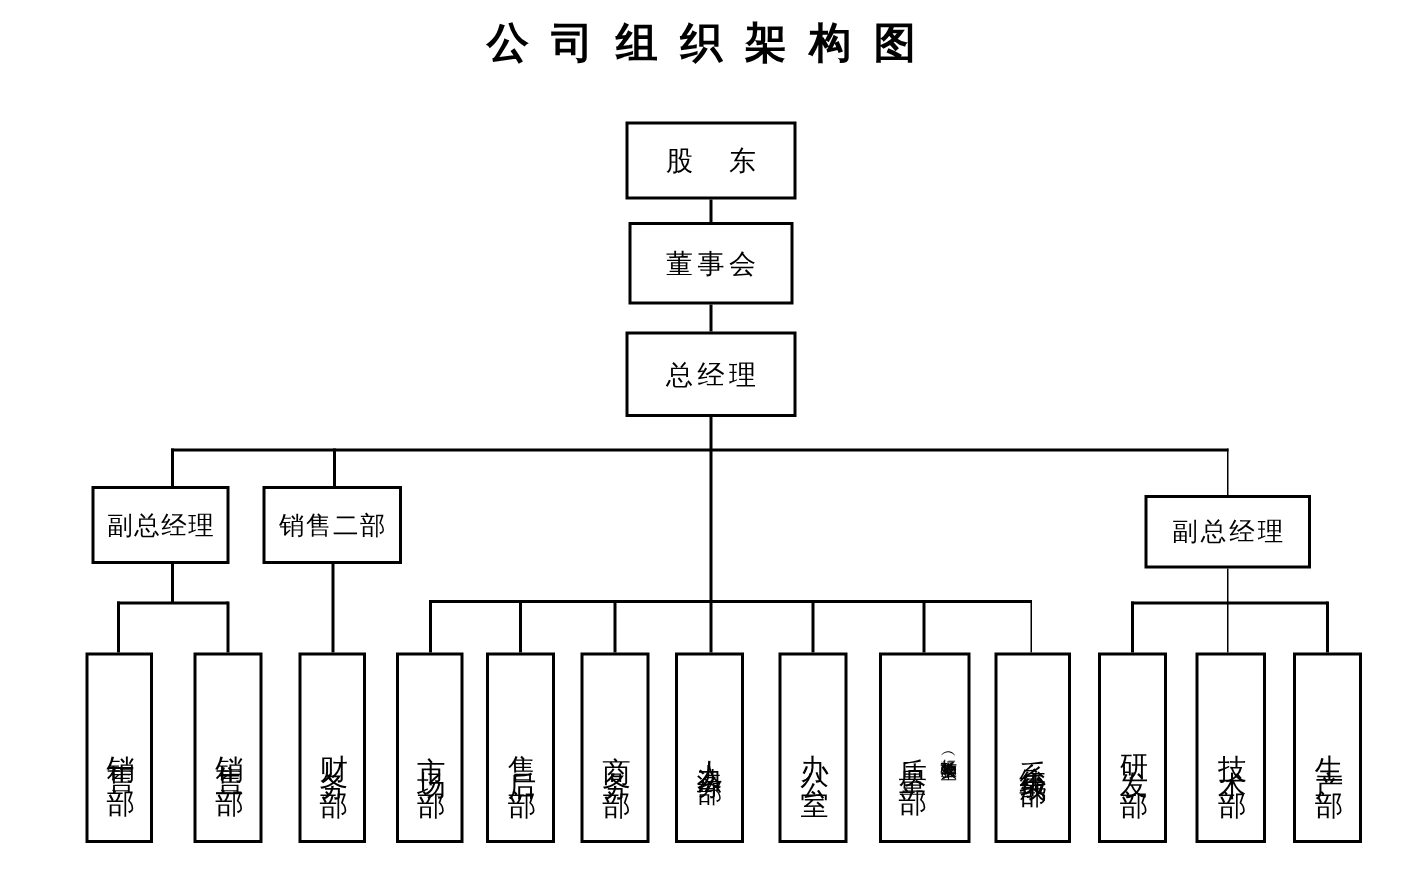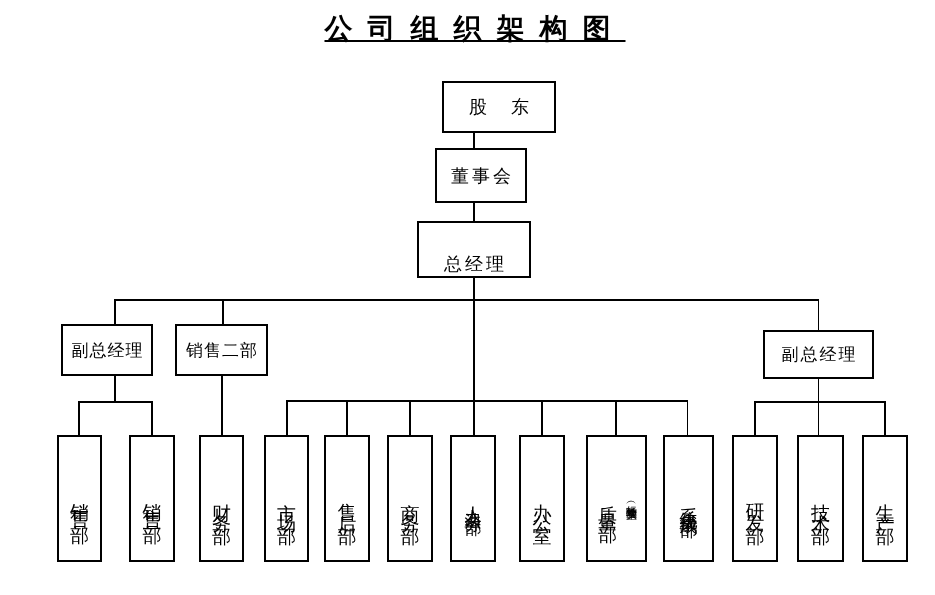--- a/index.html
+++ b/index.html
@@ -19,21 +19,20 @@
     position: absolute;
     left: 0;
     right: 0;
     top: 10px;
     text-align: center;
     font-size: 28px;
     font-weight: bold;
     letter-spacing: 15px;
     text-indent: 15px;
     color: #000;
-    text-decoration: underline;
   }
   .box {
     position: absolute;
     box-sizing: border-box;
     border: 2px solid #000;
     background: #fff;
     display: flex;
     align-items: center;
     justify-content: center;
     color: #000;
@@ -70,27 +69,27 @@
   .hl { height: 1.5px; }
   .vl { width: 1.5px; }
 </style>
 </head>
 <body>
 
 <div id="canvas">
 
   <div class="title">公司组织架构图</div>
 
-  <div class="box hbox" style="left:417px; top:81px; width:114px; height:52px;margin-left:25px;">
+  <div class="box hbox" style="left:417px; top:81px; width:114px; height:52px;">
     <span>股　东</span>
   </div>
-  <div class="box hbox" style="left:435px; top:148px; width:92px; height:55px;">
+  <div class="box hbox" style="left:419px; top:148px; width:110px; height:55px;">
     <span>董事会</span>
   </div>
-  <div class="box hbox" style="left:417px; top:221px; width:114px; height:57px;align-items:flex-end;">
+  <div class="box hbox" style="left:417px; top:221px; width:114px; height:57px;">
     <span>总经理</span>
   </div>
 
   <div class="box hbox" style="left:61px; top:324px; width:92px; height:52px;">
     <span style="font-size:17px; letter-spacing:1px; text-indent:1px;">副总经理</span>
   </div>
   <div class="box hbox" style="left:175px; top:324px; width:93px; height:52px;">
     <span style="font-size:17px; letter-spacing:1px; text-indent:1px;">销售二部</span>
   </div>
   <div class="box hbox" style="left:763px; top:330px; width:111px; height:49px;">

